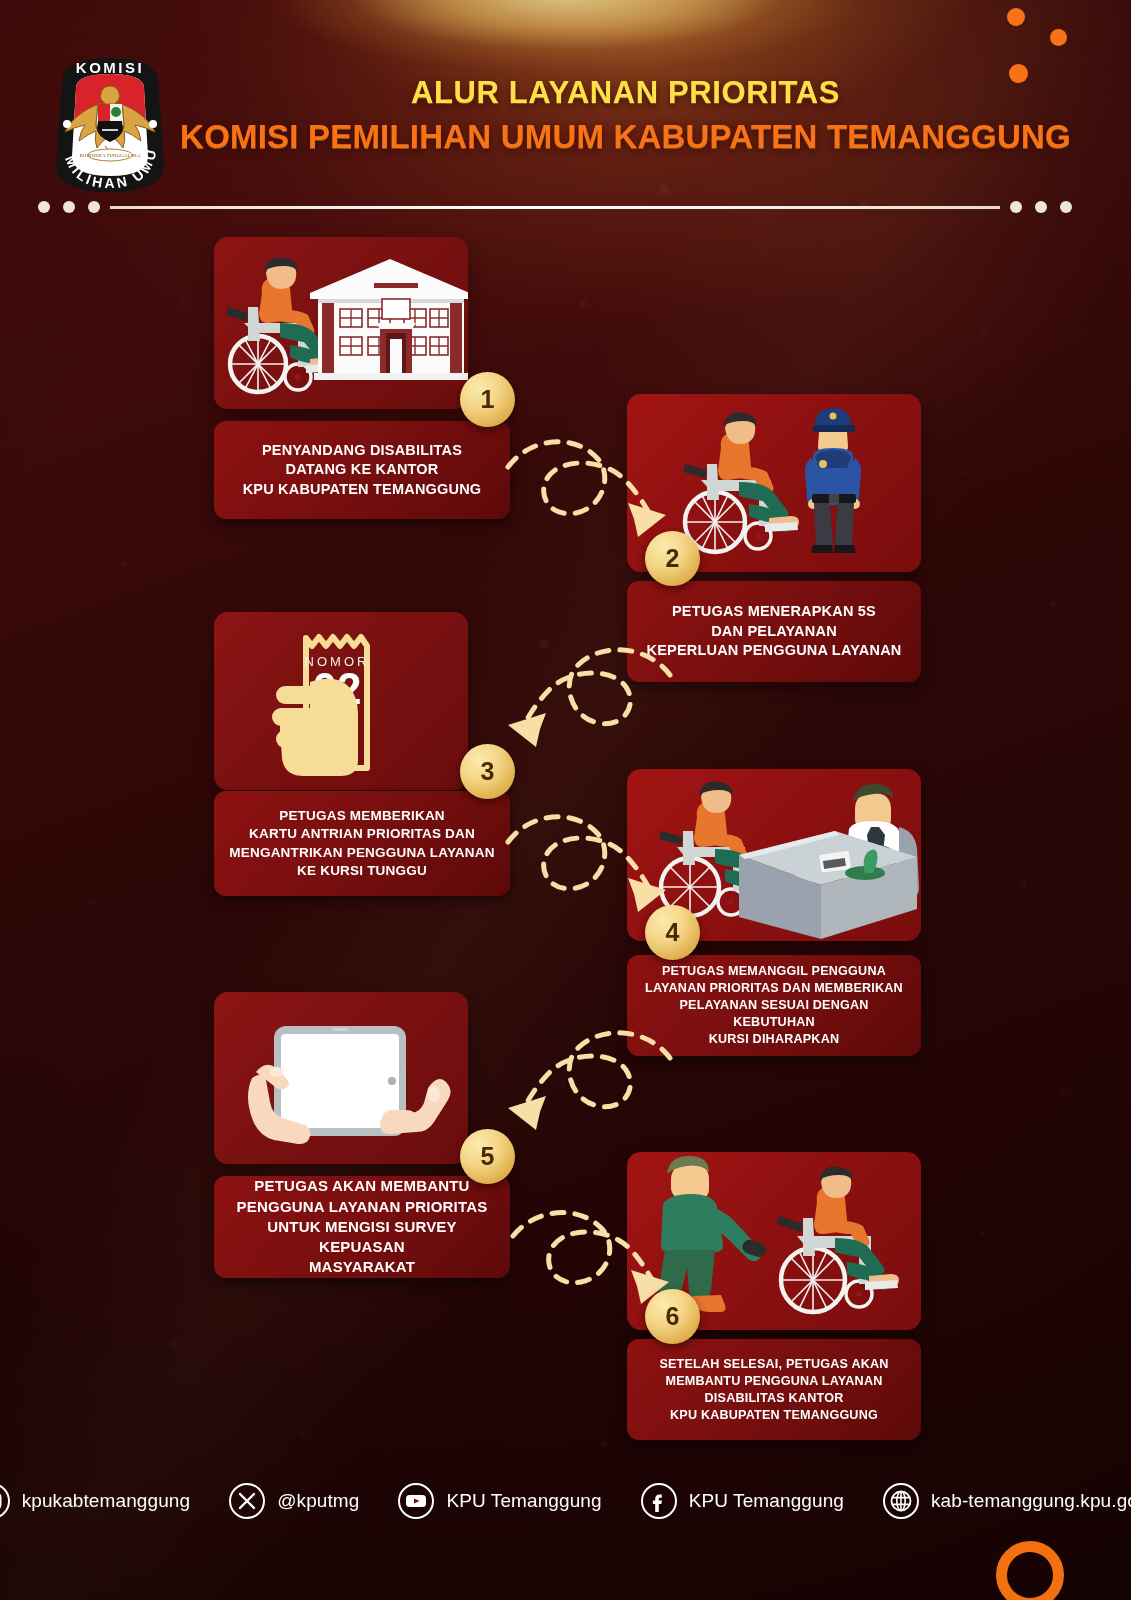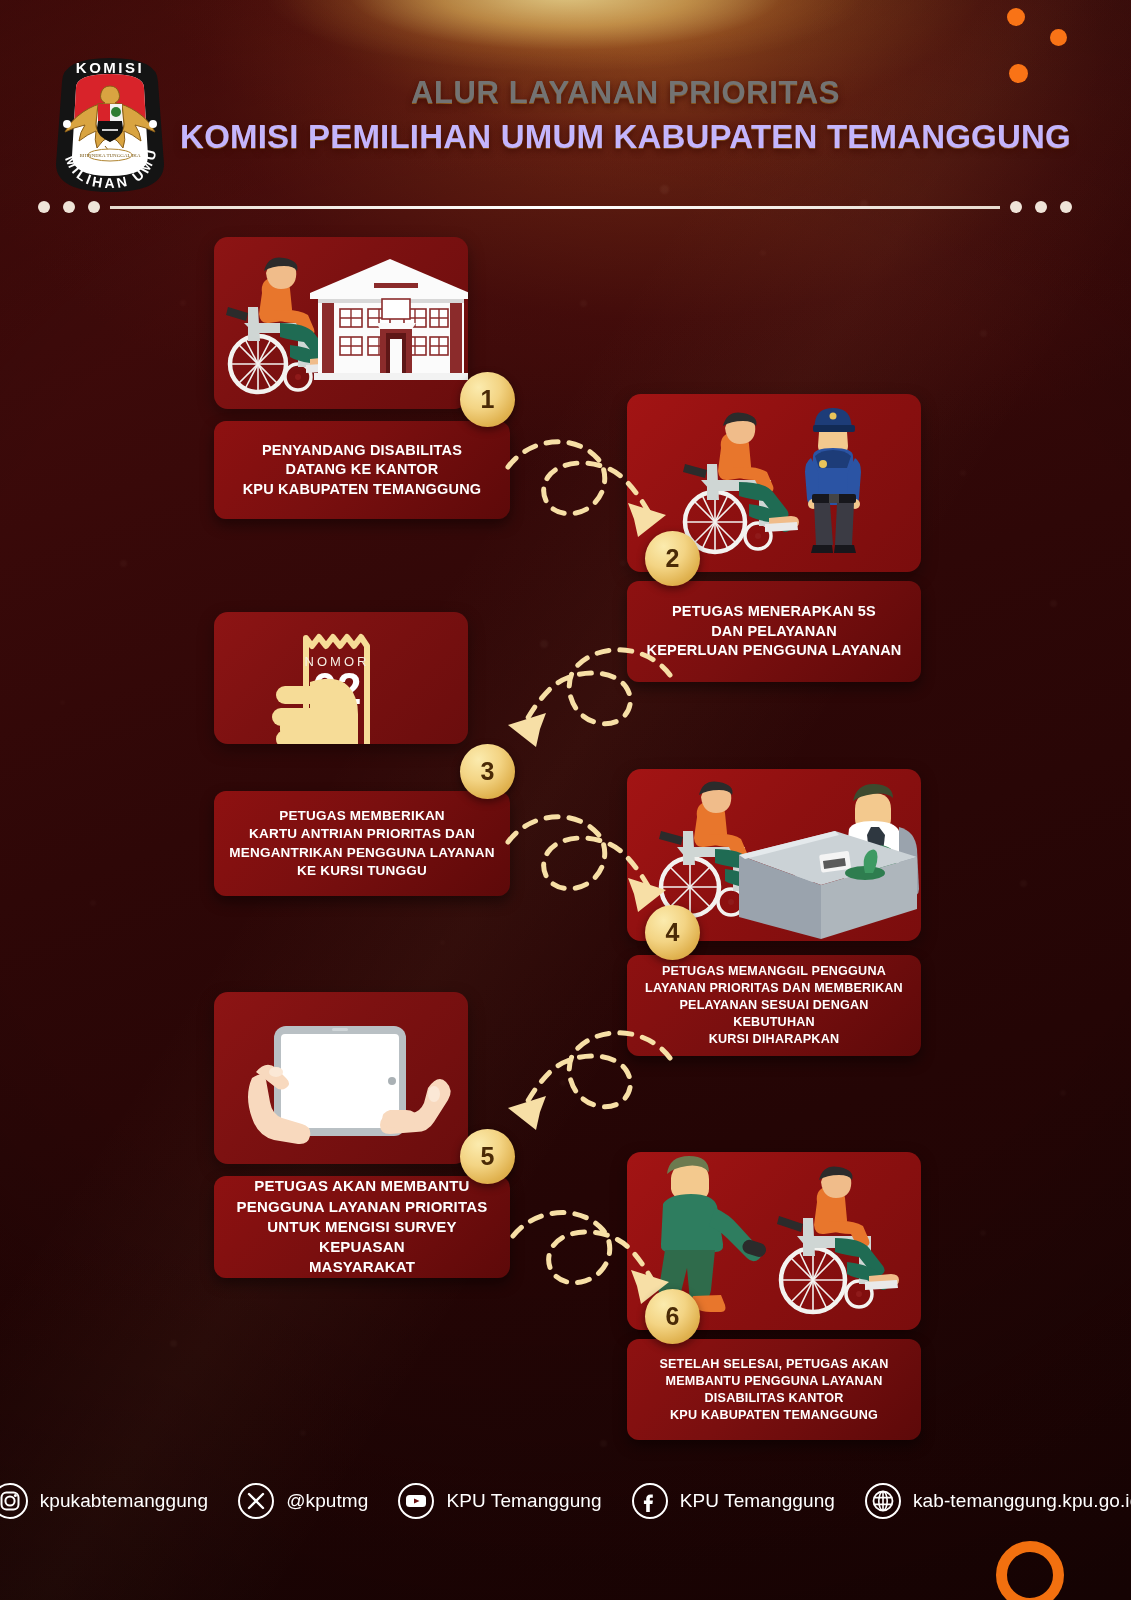--- a/index.html
+++ b/index.html
@@ -33,27 +33,27 @@
     position:absolute; inset:0;
     background:radial-gradient(ellipse 120% 75% at 50% 46%, rgba(0,0,0,0) 45%, rgba(0,0,0,.42) 100%);
   }
   .bokeh{ position:absolute; border-radius:50%; background:rgba(255,225,190,.16); filter:blur(1px); }
 
   
   .header{ position:absolute; left:8px; top:0; width:1131px; height:200px; }
   .logo{ position:absolute; left:34px; top:52px; width:136px; height:145px; }
   .title-wrap{ position:absolute; left:150px; top:76px; width:935px; text-align:center; }
   .title1{
-    font-size:31px; font-weight:bold; letter-spacing:.6px; color:#737373;
+    font-size:31px; font-weight:bold; letter-spacing:.6px; color:#fde047;
     text-shadow:0 3px 6px rgba(60,10,0,.85), 0 1px 0 #b07a2a;
     line-height:1.1;
   }
   .title2{
     margin-top:9px;
-    font-size:33px; font-weight:bold; letter-spacing:.2px; color:#c4b5fd;
+    font-size:33px; font-weight:bold; letter-spacing:.2px; color:#f97316;
     text-shadow:0 3px 7px rgba(60,10,0,.9), 0 1px 0 #b07a2a;
     line-height:1.1; white-space:nowrap;
   }
   .divider{ position:absolute; left:0; top:196px; width:1131px; height:22px; }
   .dv-dot{ position:absolute; top:5px; width:12px; height:12px; border-radius:50%; background:#efe4d8; }
   .dv-line{ position:absolute; top:10px; height:3px;
     background:linear-gradient(90deg,#e7dbcf,#fff 50%,#e7dbcf); }
 
   
   .cdot{ position:absolute; border-radius:50%; background:#F97316; }
@@ -86,21 +86,21 @@
     position:absolute; width:55px; height:55px; border-radius:50%;
     background:radial-gradient(circle at 34% 28%, #FBEBAE 0%, #F3D484 40%, #E0B24F 72%, #C89A3B 100%);
     box-shadow:0 3px 9px rgba(0,0,0,.45);
     display:flex; align-items:center; justify-content:center;
     color:#4a2a06; font-size:25px; font-weight:bold; z-index:6;
   }
   .conn{ position:absolute; z-index:2; }
 
   
   .footer{ position:absolute; left:0; top:1470px; width:1131px; height:62px;
-           display:flex; align-items:center; justify-content:center; gap:3px; }
+           display:flex; align-items:center; justify-content:center; gap:12px; }
   .soc{ display:flex; align-items:center; gap:11px; margin:0 13px; }
   .soc-ic{ width:38px; height:38px; flex:0 0 38px; }
   .soc-tx{ color:#fff; font-size:19px; letter-spacing:.1px; white-space:nowrap; }
 </style>
 </head>
 <body>
 
 <div class="bg-base"></div>
 <div class="bg-beam"></div>
 <div class="bg-diag"></div>
@@ -351,21 +351,21 @@
     <div class="card" style="left:627px;top:581px;width:294px;height:101px;">
       <p style="font-size:14.5px;">
         <span>PETUGAS MENERAPKAN 5S</span><br>
         <span>DAN PELAYANAN</span><br>
         <span>KEPERLUAN PENGGUNA LAYANAN</span>
       </p>
     </div>
   </div>
 
   <div class="step">
-    <div class="pic" style="left:214px;top:612px;width:254px;height:132px;">
+    <div class="pic" style="left:214px;top:612px;width:254px;height:178px;">
       <svg viewBox="0 0 254 178" width="254" height="178">
         <g>
           <path d="M92 26 l6 8 l7 -9 l7 9 l7 -9 l7 9 l7 -9 l7 9 l7 -9 l6 9 l0 122 l-61 0z" fill="none" stroke="#F6DC97" stroke-width="6" stroke-linejoin="round"></path>
           <text x="123" y="54" text-anchor="middle" fill="#F5F0E4" font-size="13" font-family="'Liberation Sans',sans-serif" letter-spacing="3">NOMOR</text>
           <text x="123" y="92" text-anchor="middle" fill="#fff" font-size="44" font-weight="bold" font-family="'Liberation Sans',sans-serif">02</text>
         </g>
         <g fill="#F6DC97">
           <rect x="62" y="74" width="48" height="18" rx="9"></rect>
           <rect x="58" y="96" width="52" height="18" rx="9"></rect>
           <rect x="62" y="118" width="48" height="18" rx="9"></rect>

